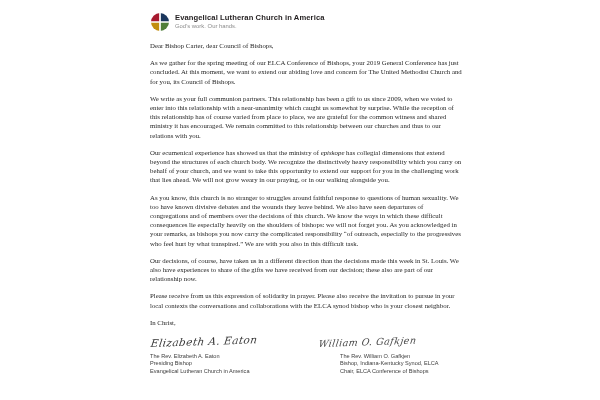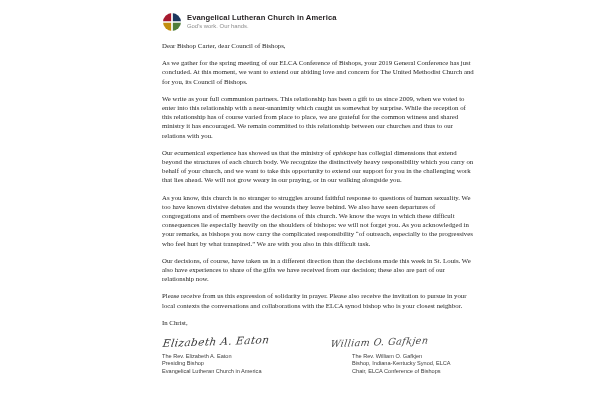--- a/index.html
+++ b/index.html
@@ -4,21 +4,20 @@
 <style>
   html,body{margin:0;padding:0;}
   body{
     width:600px;height:400px;background:#ffffff;overflow:hidden;
     font-family:"Liberation Serif", serif;
     -webkit-font-smoothing:antialiased;
   }
   .page{
     position:absolute;left:150px;top:12px;width:312px;
     color:#1f1f1f;
-    margin-left:12px;
   }
   
   .letterhead{display:flex;align-items:flex-start;margin-bottom:9px;}
   .logo{width:20px;height:20px;flex:0 0 20px;margin-right:5px;}
   .lh-text{padding-top:1px;}
   .org-name{
     font-family:"Liberation Sans", sans-serif;
     font-weight:bold;font-size:7.6px;line-height:9px;color:#231f20;
     letter-spacing:0.1px;
   }

